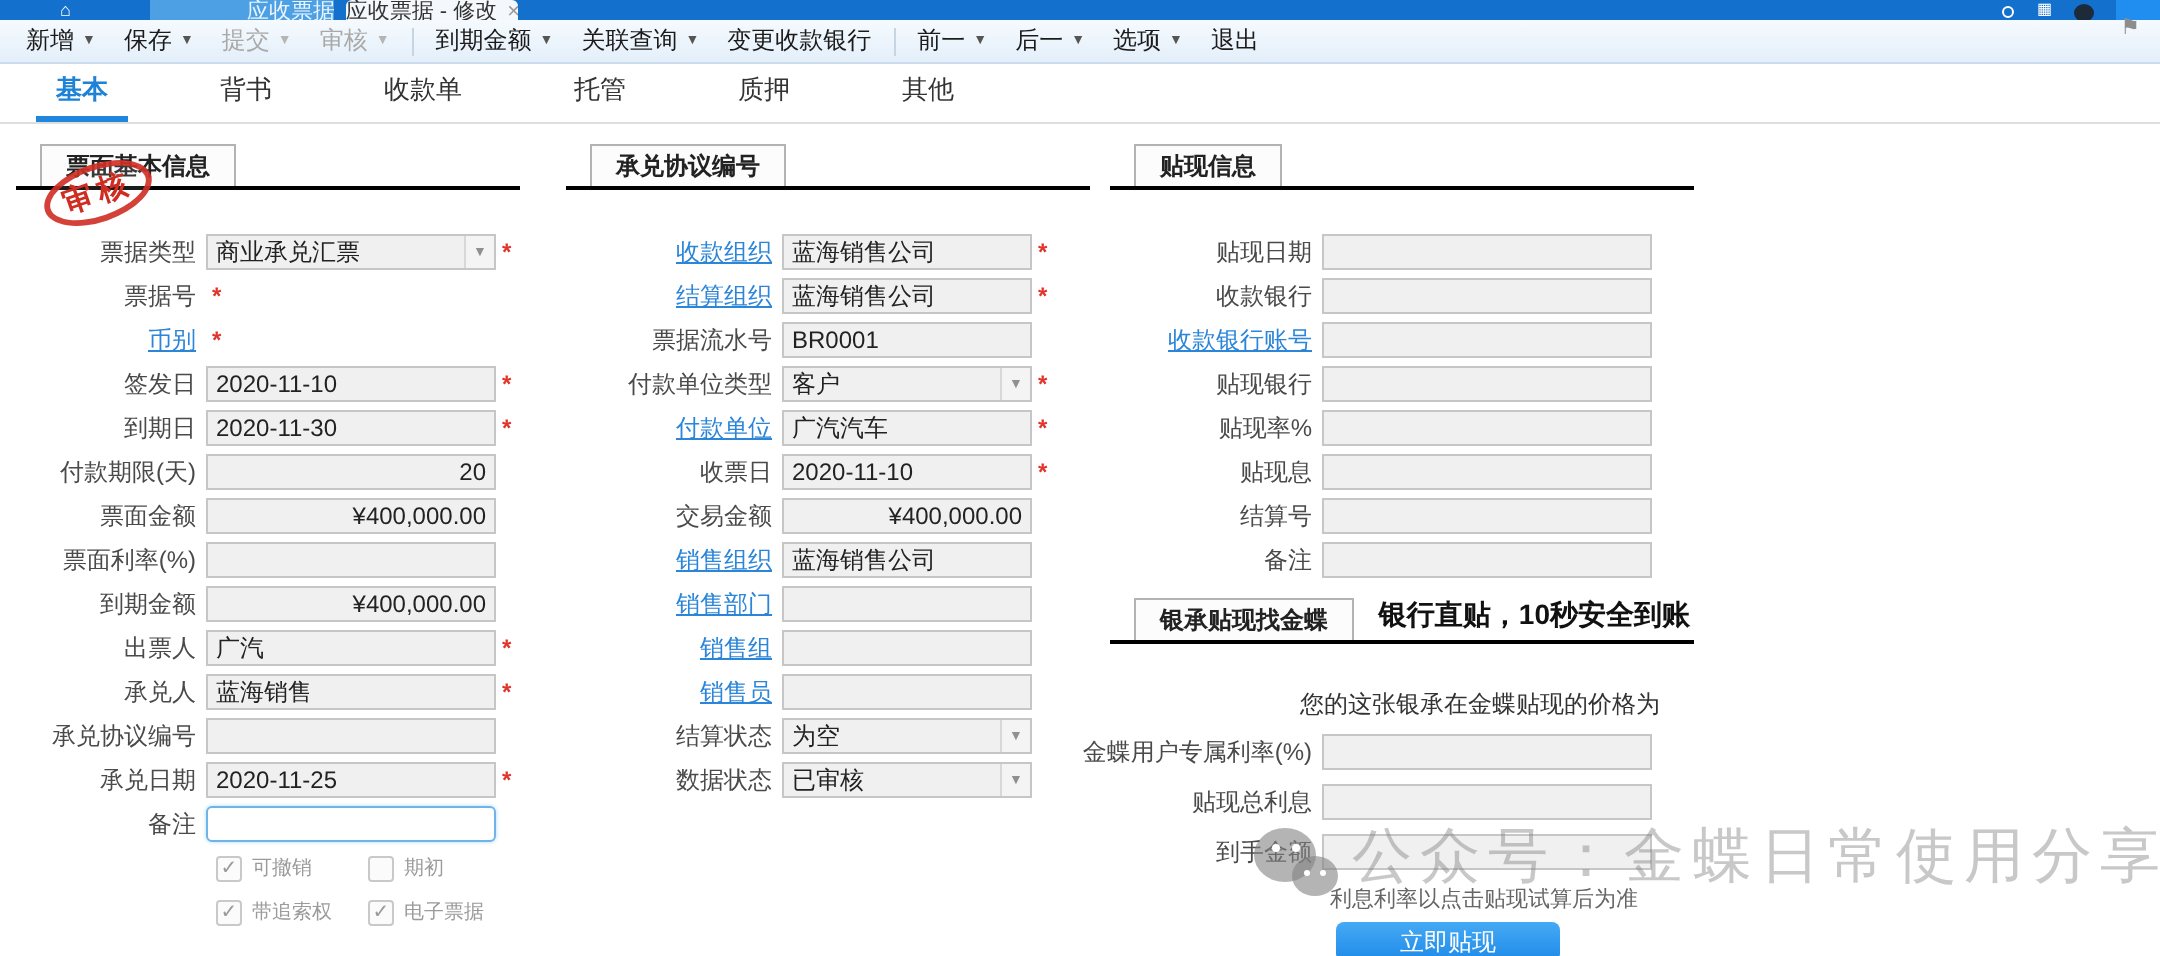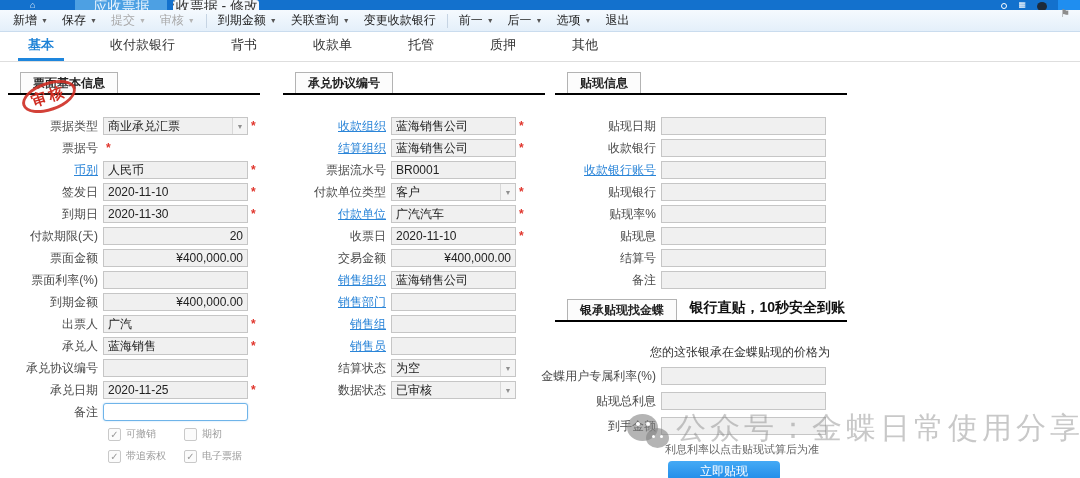--- a/index.html
+++ b/index.html
@@ -3,21 +3,21 @@
 <meta charset="utf-8">
 <style>
   * { margin:0; padding:0; box-sizing:border-box; }
   html,body { width:1080px; height:478px; overflow:hidden; background:#fff;
     font-family:"Liberation Sans","DejaVu Sans",sans-serif; }
 
   
   .topbar { position:absolute; left:0; top:0; width:1080px; height:10px;
     background:#1371cd; overflow:hidden; display:flex; align-items:stretch; }
   .home-ic { color:#fff; font-size:9px; line-height:10px; margin-left:30px; }
-  .wtab { font-size:14px; line-height:12px; text-align:center; overflow:hidden; white-space:nowrap; }
+  .wtab { font-size:11px; line-height:12px; text-align:right; overflow:hidden; white-space:nowrap; }
   .wtab.t1 { background:#4da0e3; color:#eaf4fd; width:92px; margin-left:40px; }
   .wtab.t2 { background:#f4f8fc; color:#333; width:86px; margin-left:6px;
     display:flex; align-items:flex-start; justify-content:center; gap:5px; border-radius:3px 3px 0 0; }
   .wtab .cl { color:#999; }
   .top-icons { position:absolute; right:0; top:0; height:10px; display:flex; align-items:center; gap:11px; }
   .srch { width:6px; height:6px; border:1px solid #fff; border-radius:50%; margin-top:2px; }
   .grid-ic { color:#fff; font-size:8px; line-height:10px; }
   .avatar { width:10px; height:9px; border-radius:50%; background:#1d2a3a; margin-top:3px; }
   .corner { width:22px; height:10px; background:#1f8ef0; }
 
@@ -166,21 +166,20 @@
       <span>选项</span>
       <span class="caret">▼</span>
     </div>
     <div class="tb-item">
       <span>退出</span>
     </div>
   </div>
 
 <div class="tabstrip" id="tabstrip">
     <div class="tab active">基本</div>
-    <div class="tab">收付款银行</div>
     <div class="tab">背书</div>
     <div class="tab">收款单</div>
     <div class="tab">托管</div>
     <div class="tab">质押</div>
     <div class="tab">其他</div>
   </div>
 <span class="pin-ic">⚑</span>
 
 <div class="form-area">
   <div class="stamp">审核</div>
@@ -195,23 +194,20 @@
           <span class="sel-arrow">▼</span>
         </div>
         <span class="req">*</span>
       </div>
       <div class="frow">
         <span class="flabel">票据号</span>
         <span class="req">*</span>
       </div>
       <div class="frow">
         <span class="flabel link">币别</span>
-        <div class="fbox">
-          <span class="fval">人民币</span>
-        </div>
         <span class="req">*</span>
       </div>
       <div class="frow">
         <span class="flabel">签发日</span>
         <div class="fbox">
           <span class="fval">2020-11-10</span>
         </div>
         <span class="req">*</span>
       </div>
       <div class="frow">

